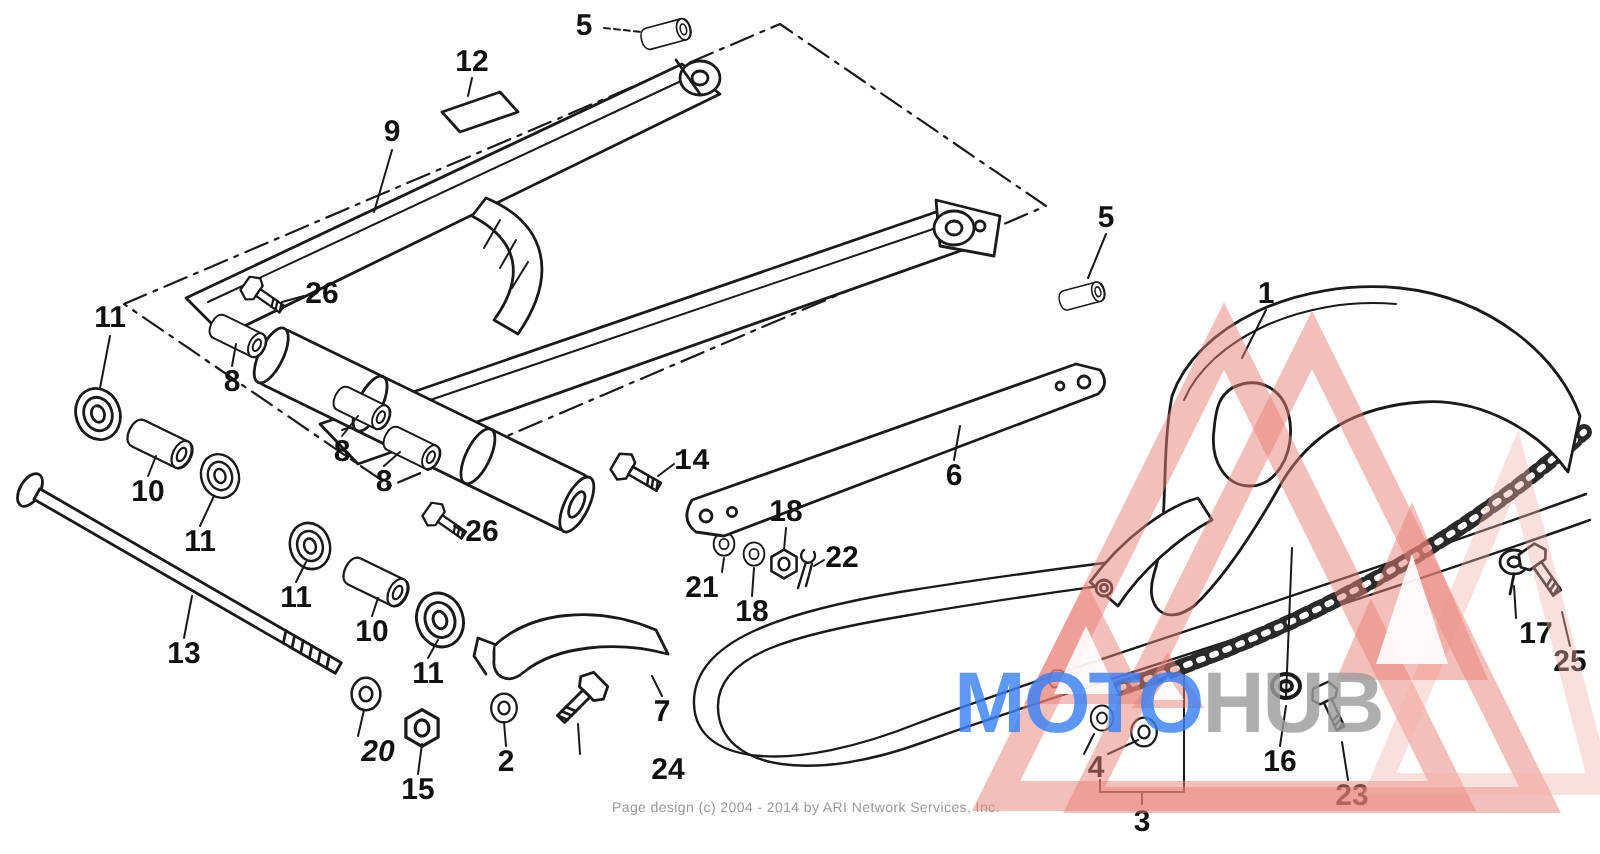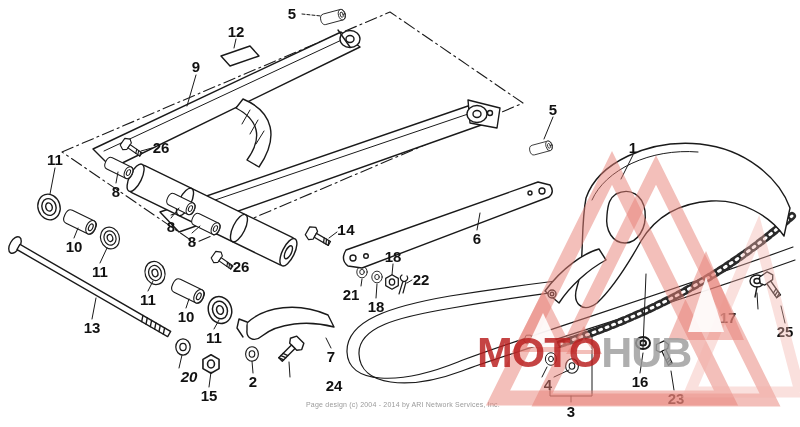--- a/index.html
+++ b/index.html
@@ -201,37 +201,37 @@
       <div class="callout" style="left: 214px; top: 337px;">11</div>
       <div class="callout" style="left: 189px; top: 376px; font-style: italic;">20</div>
       <div class="callout" style="left: 209px; top: 395px;">15</div>
       <div class="callout" style="left: 253px; top: 381px;">2</div>
       <div class="callout" style="left: 290px; top: 385px; margin-left: 44px;">24</div>
       <div class="callout" style="left: 331px; top: 356px;">7</div>
       <div class="callout" style="left: 548px; top: 384px;">4</div>
       <div class="callout" style="left: 571px; top: 411px;">3</div>
       <div class="callout" style="left: 640px; top: 381px;">16</div>
       <div class="callout" style="left: 676px; top: 398px; text-align: right;">23</div>
-      <div class="callout" style="left: 728px; top: 317px;">17</div>
+      <div class="callout" style="left: 768px; top: 317px;">17</div>
       <div class="callout" style="left: 785px; top: 331px;">25</div>
     </div>
 
   <div class="copyright">Page design (c) 2004 - 2014 by ARI Network Services, Inc.</div>
 
   <svg class="wm-tri" width="800" height="427" viewBox="0 0 800 427">
     <g stroke-opacity="0.5" fill-opacity="0.5">
       <polygon points="612,168 498,398 726,398" fill="none" stroke="#E87F76" stroke-width="15"></polygon>
       <polygon points="656,170 542,400 770,400" fill="none" stroke="#E87F76" stroke-width="13"></polygon>
       <polygon points="758,232 690,392 800,392" fill="none" stroke="#F2B1AA" stroke-width="11" stroke-opacity="0.4"></polygon>
       <polygon points="543,291 512,352 574,352" fill="#E87F76"></polygon>
       <polygon points="543,313 527,347 559,347" fill="#ffffff" fill-opacity="0.9"></polygon>
       <polygon points="706,251 668,340 744,340" fill="#E87F76"></polygon>
       <polygon points="706,277 688,332 724,332" fill="#ffffff" fill-opacity="0.9"></polygon>
       <polygon points="584,326 566,354 602,354" fill="#E87F76"></polygon>
       <polygon points="584,338 576,350 592,350" fill="#ffffff" fill-opacity="0.9"></polygon>
     </g>
   </svg>
   <div class="wm-text" id="wm-text">
-      <span style="color: #b91c1c;">MOTO</span>
+      <span style="color: #3b82f6;">MOTO</span>
       <span style="color: rgb(157, 157, 157);">HUB</span>
     </div>
 
 </div>
 
 </body></html>

